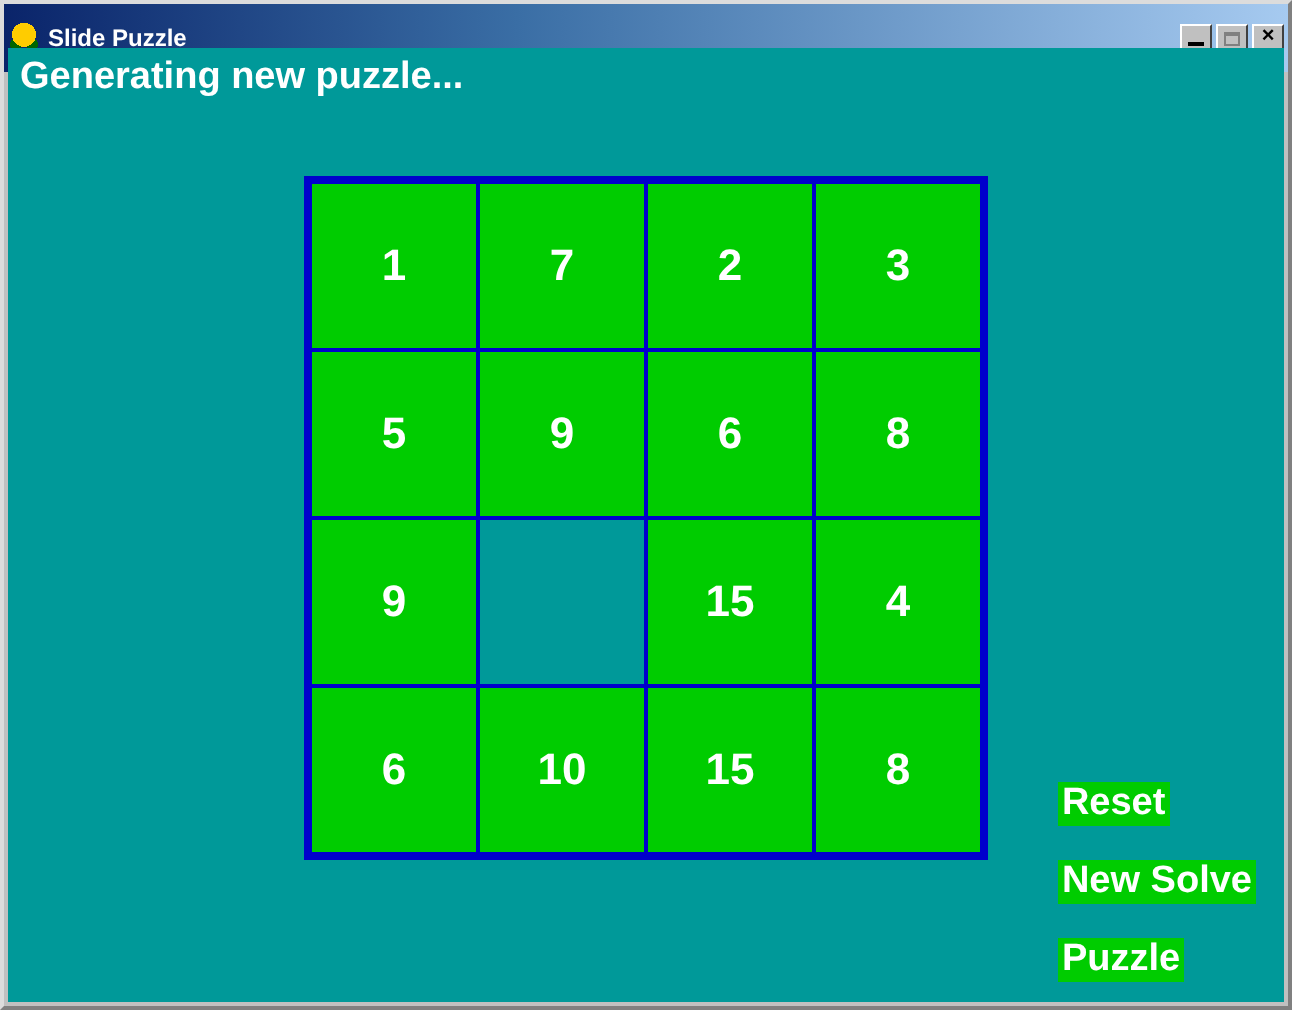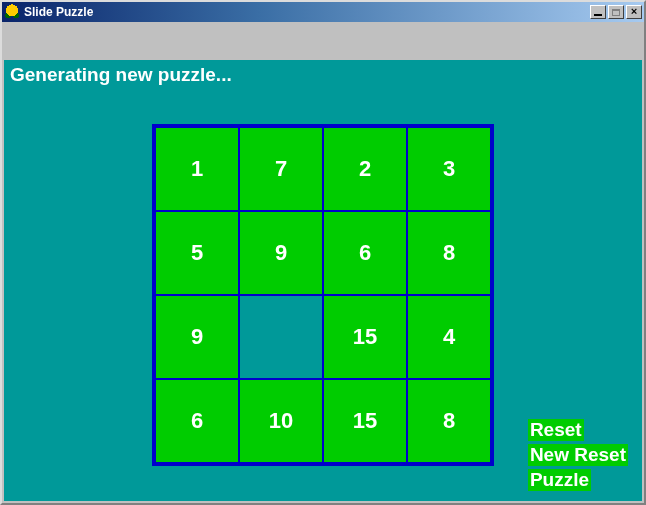--- a/index.html
+++ b/index.html
@@ -15,21 +15,21 @@
     width: 646px;
     height: 505px;
     box-sizing: border-box;
     border: 2px solid #808080;
     border-top-color: #dcdcdc;
     border-left-color: #dcdcdc;
     position: relative;
     background: #c0c0c0;
   }
   .titlebar {
-    height: 20px;
+    height: 34px;
     background: linear-gradient(to right, #0a246a, #3a6ea5 40%, #a6caf0);
     display: flex;
     align-items: center;
     padding: 0 2px;
   }
   .titlebar .app-icon {
     width: 16px;
     height: 16px;
     background:
       radial-gradient(circle at 50% 40%, #ffcc00 0 6px, transparent 6px),
@@ -74,21 +74,20 @@
     font-weight: bold;
   }
 
   .client {
     position: absolute;
     top: 22px;
     left: 2px;
     right: 2px;
     bottom: 2px;
     background: #009999; 
-    margin-top: 36px;
   }
   .status-text {
     position: absolute;
     top: 4px;
     left: 6px;
     color: #ffffff;
     font-size: 19px;
     font-weight: bold;
   }
 
@@ -124,21 +123,21 @@
     cursor: pointer;
   }
 
   .menu {
     position: absolute;
     right: 14px;
     bottom: 10px;
     display: flex;
     flex-direction: column;
     align-items: flex-start;
-    gap: 3px;
+    gap: 17px;
   }
   .menu-item {
     background: #00cc00;
     color: #ffffff;
     font-weight: bold;
     font-size: 19px;
     padding: 0 2px;
     line-height: 22px;
     cursor: pointer;
   }
@@ -210,17 +209,17 @@
       <div class="cell">
           <div class="tile">15</div>
         </div>
       <div class="cell">
           <div class="tile">8</div>
         </div>
     </div>
 
     <div class="menu">
       <div class="menu-item">Reset</div>
-      <div class="menu-item">New Reset</div>
+      <div class="menu-item">New Solve</div>
       <div class="menu-item">Puzzle</div>
     </div>
   </div>
 </div>
 
 </body></html>

